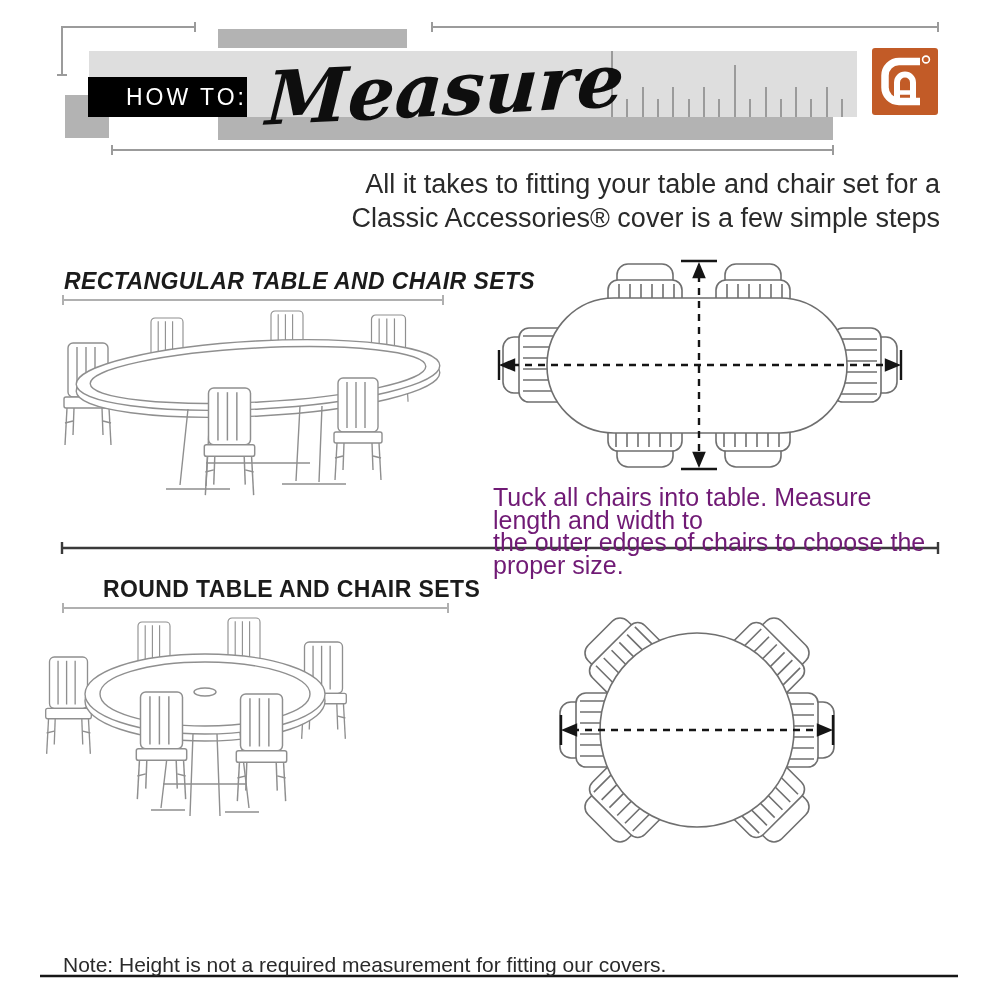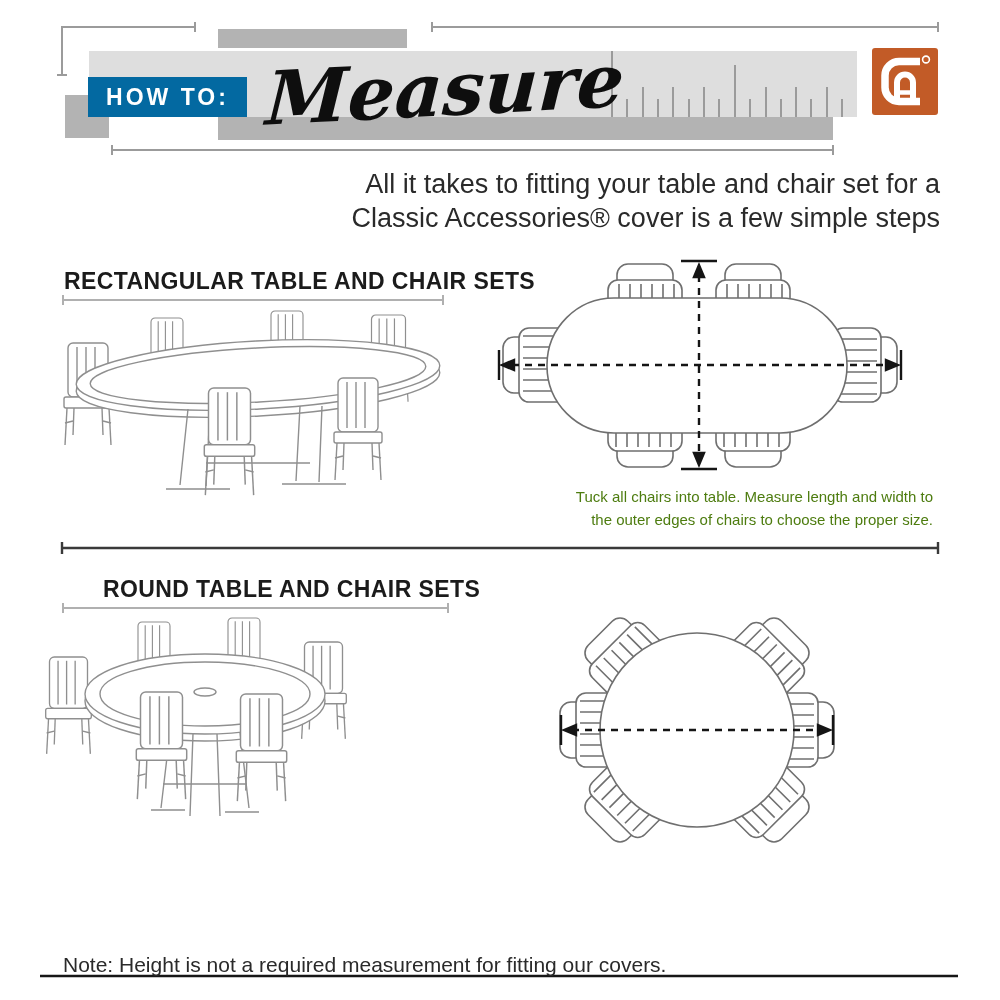--- a/index.html
+++ b/index.html
@@ -4,33 +4,33 @@
 <style>
   html,body{margin:0;padding:0;background:#fff;}
   .canvas{position:relative;width:1000px;height:1000px;background:#fff;overflow:hidden;
           font-family:"Liberation Sans",sans-serif;color:#222;}
   .abs{position:absolute;}
   
   .band-top{left:218px;top:29px;width:189px;height:19px;background:#b3b3b3;z-index:0;}
   .band-light{left:89px;top:51px;width:768px;height:66px;background:#dedede;z-index:1;}
   .block-left{left:65px;top:95px;width:44px;height:43px;background:#b3b3b3;z-index:0;}
   .band-shadow{left:218px;top:117px;width:615px;height:23px;background:#b3b3b3;z-index:0;}
-  .kicker{left:88px;top:77px;width:159px;height:40px;background:#0369a1;z-index:3;
-          color:#fff;font-weight:bold;font-size:23px;letter-spacing:3px;text-align:center;line-height:41px;}
+  .kicker{left:88px;top:77px;width:159px;height:40px;background:#000000;z-index:3;
+          color:#fff;font-weight:normal;font-size:23px;letter-spacing:3px;text-align:right;line-height:41px;}
   .title-script{left:266px;top:44px;width:334px;height:92px;z-index:3;text-align:center;
           font-family:"DejaVu Serif",serif;font-style:italic;font-weight:bold;font-size:74px;
           line-height:92px;color:#0e0e0e;transform:rotate(-3deg) skewX(-6deg);}
   .logo{left:872px;top:48px;width:66px;height:67px;background:#c25b27;border-radius:3px;z-index:3;}
   .decor{left:0;top:0;z-index:2;pointer-events:none;}
   
   .intro{left:240px;top:167px;width:700px;text-align:right;font-size:27px;line-height:34px;color:#2a2a2a;z-index:3;}
   
-  .h-rect{left:64px;top:268px;font-size:23px;font-weight:bold;letter-spacing:.4px;color:#1b1b1b;z-index:3;}
+  .h-rect{left:64px;top:268px;font-size:23px;font-weight:bold;letter-spacing:.4px;color:#1b1b1b;z-index:3;font-style:italic;}
   .h-round{left:103px;top:576px;font-size:23px;font-weight:bold;letter-spacing:.4px;color:#1b1b1b;z-index:3;text-align:center;}
-  .caption{width:440px;font-size:15px;line-height:22.5px;color:#4d7c0f;z-index:3;text-align:right;}
+  .caption{width:440px;font-size:25px;line-height:22.5px;color:#701a75;z-index:3;}
   .cap-rect{left:493px;top:486px;}
   .cap-round{left:493px;top:856px;}
   .footnote{left:63px;top:953px;font-size:21px;color:#2a2a2a;z-index:3;}
   svg{display:block;}
 </style>
 </head>
 <body>
 
 <div class="canvas">
 

